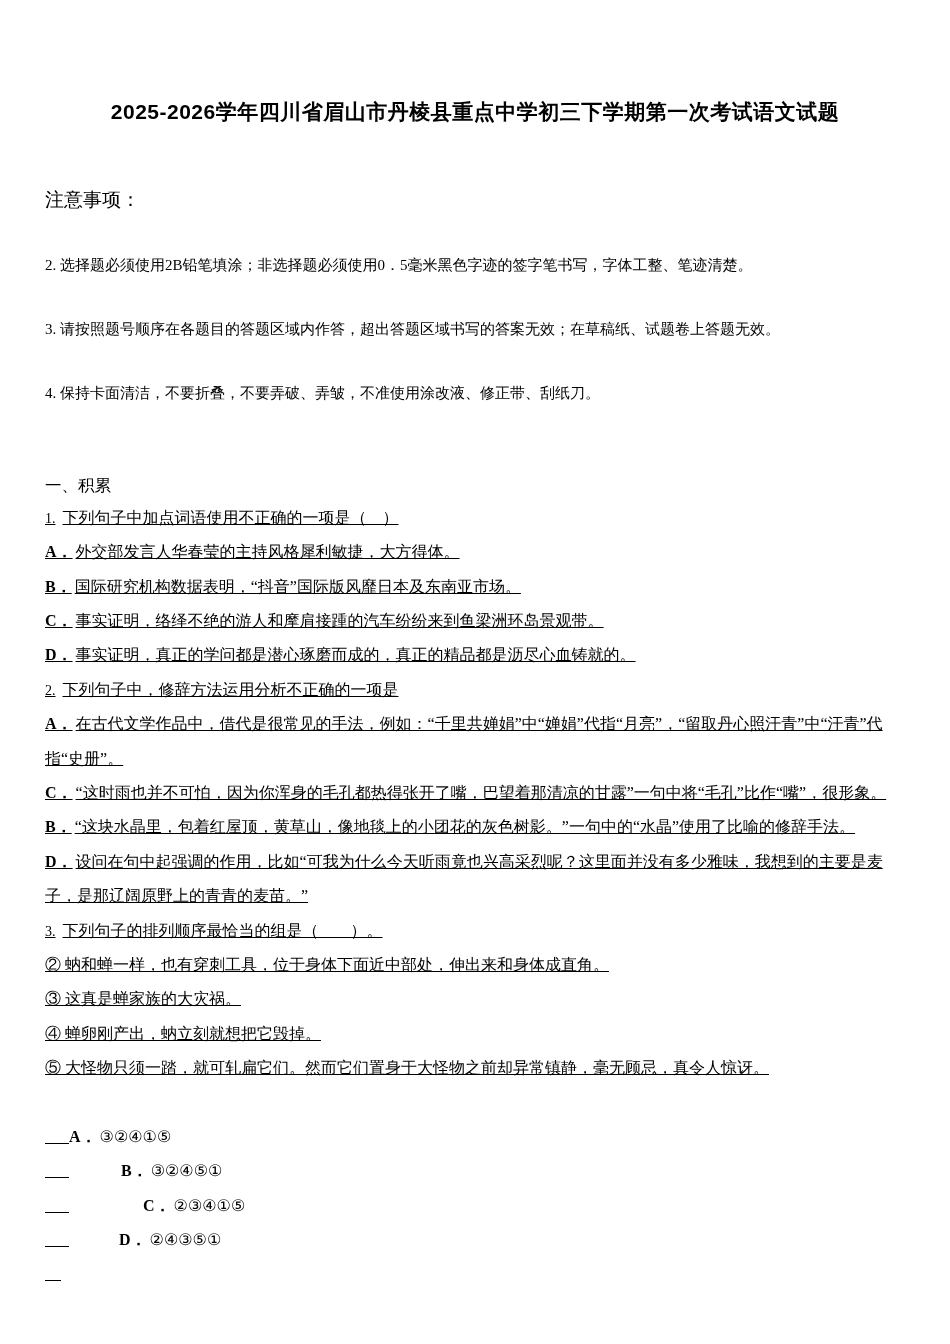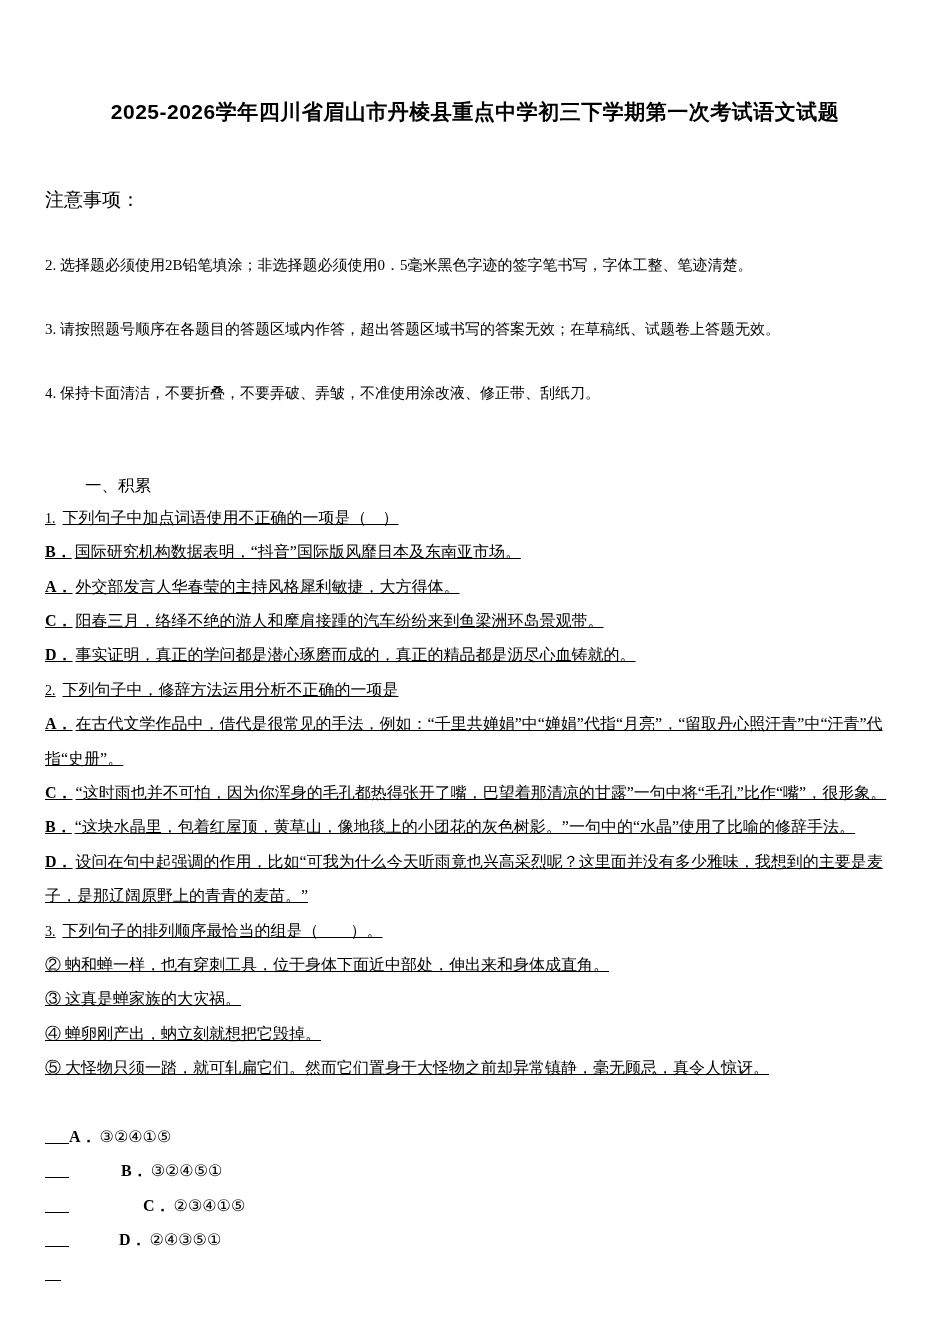--- a/index.html
+++ b/index.html
@@ -16,21 +16,21 @@
     font-family: "Liberation Sans", sans-serif;
     font-size: 21px;
     font-weight: 700;
     text-align: center;
     margin: 0 0 22px 0;
     letter-spacing: 0.5px;
   }
   .notice { white-space: pre-wrap; }
   .notice-heading { font-size: 19px; line-height: 1.7; }
   .notice-item { font-size: 15px; line-height: 1.85; }
-  .section-heading { margin-top: 26px; font-size: 16.5px; line-height: 1.9; margin-left: 40px; }
+  .section-heading { margin-top: 26px; font-size: 16.5px; line-height: 1.9; }
   .qline {
     line-height: 2.15;
     white-space: pre-wrap;
     text-decoration: underline;
   }
   .qnum {
     font-size: 14px;
     margin-right: 7px;
   }
   .opt-label { font-weight: 700; margin-right: 3px; }
@@ -50,23 +50,23 @@
     <div class="notice-heading">注意事项：</div>
     <div class="notice-item">2. 选择题必须使用2B铅笔填涂；非选择题必须使用0．5毫米黑色字迹的签字笔书写，字体工整、笔迹清楚。</div>
     <div class="notice-item">3. 请按照题号顺序在各题目的答题区域内作答，超出答题区域书写的答案无效；在草稿纸、试题卷上答题无效。</div>
     <div class="notice-item">4. 保持卡面清洁，不要折叠，不要弄破、弄皱，不准使用涂改液、修正带、刮纸刀。</div>
   </div>
 
   <div class="section-heading">一、积累</div>
 
   <div class="question">
     <div class="qline stem"><span class="qnum">1.</span><span>下列句子中加点词语使用不正确的一项是（    ）</span></div>
+    <div class="qline option"><span class="opt-label">A．</span><span>外交部发言人华春莹的主持风格犀利敏捷，大方得体。</span></div>
     <div class="qline option"><span class="opt-label">B．</span><span>国际研究机构数据表明，“抖音”国际版风靡日本及东南亚市场。</span></div>
-    <div class="qline option"><span class="opt-label">A．</span><span>外交部发言人华春莹的主持风格犀利敏捷，大方得体。</span></div>
-    <div class="qline option"><span class="opt-label">C．</span><span>阳春三月，络绎不绝的游人和摩肩接踵的汽车纷纷来到鱼梁洲环岛景观带。</span></div>
+    <div class="qline option"><span class="opt-label">C．</span><span>事实证明，络绎不绝的游人和摩肩接踵的汽车纷纷来到鱼梁洲环岛景观带。</span></div>
     <div class="qline option"><span class="opt-label">D．</span><span>事实证明，真正的学问都是潜心琢磨而成的，真正的精品都是沥尽心血铸就的。</span></div>
   </div>
 
   <div class="question">
     <div class="qline stem"><span class="qnum">2.</span><span>下列句子中，修辞方法运用分析不正确的一项是</span></div>
     <div class="qline option"><span class="opt-label">A．</span><span>在古代文学作品中，借代是很常见的手法，例如：“千里共婵娟”中“婵娟”代指“月亮”，“留取丹心照汗青”中“汗青”代指“史册”。</span></div>
     <div class="qline option"><span class="opt-label">C．</span><span>“这时雨也并不可怕，因为你浑身的毛孔都热得张开了嘴，巴望着那清凉的甘露”一句中将“毛孔”比作“嘴”，很形象。</span></div>
     <div class="qline option"><span class="opt-label">B．</span><span>“这块水晶里，包着红屋顶，黄草山，像地毯上的小团花的灰色树影。”一句中的“水晶”使用了比喻的修辞手法。</span></div>
     <div class="qline option"><span class="opt-label">D．</span><span>设问在句中起强调的作用，比如“可我为什么今天听雨竟也兴高采烈呢？这里面并没有多少雅味，我想到的主要是麦子，是那辽阔原野上的青青的麦苗。”</span></div>
   </div>

